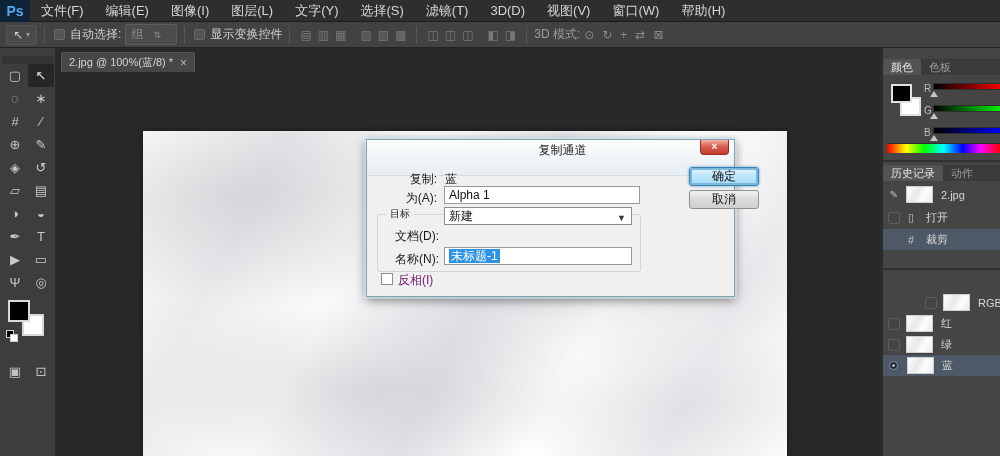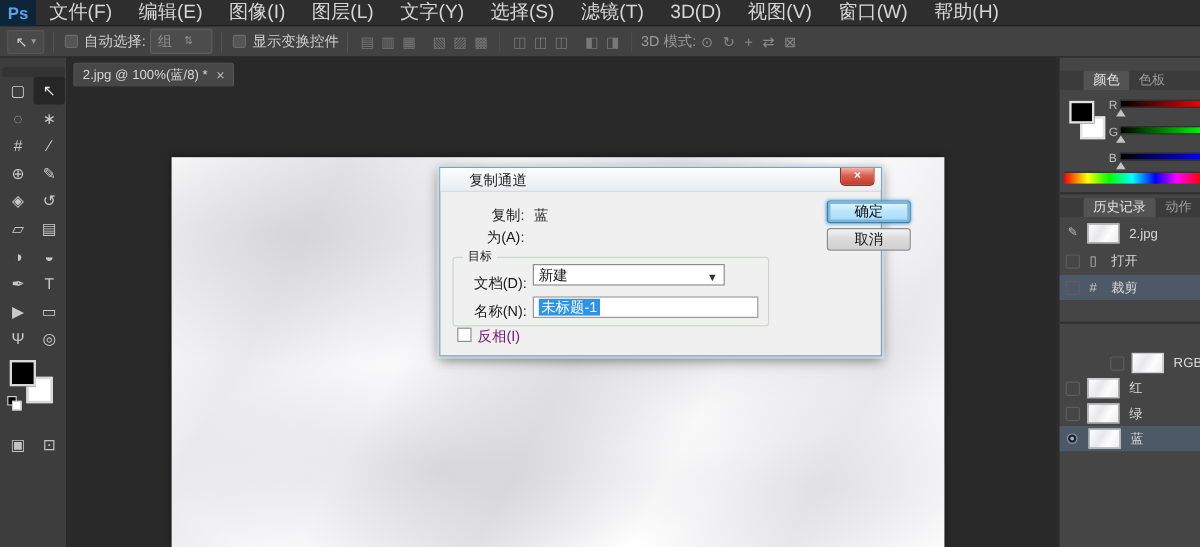--- a/index.html
+++ b/index.html
@@ -3,21 +3,21 @@
 <meta charset="utf-8">
 <style>
   * { margin:0; padding:0; box-sizing:border-box; }
   html,body { width:1000px; height:456px; overflow:hidden; }
   body { font-family:"Liberation Sans","DejaVu Sans",sans-serif; font-size:12px; background:#2a2a2a; position:relative; }
   .abs { position:absolute; }
 
   
   #menubar { left:0; top:0; width:1000px; height:22px; background:#2e2e2e; border-bottom:1px solid #1c1c1c; display:flex; align-items:center; color:#d6d6d6; }
   #pslogo { width:30px; height:22px; background:#0d2439; color:#58a6e8; font-weight:bold; font-size:14px; display:flex; align-items:center; justify-content:center; }
-  .menu-item { padding:0 11px; line-height:22px; font-size:16px; cursor:default; }
+  .menu-item { padding:0 11px; line-height:22px; font-size:13px; cursor:default; }
 
   
   #optionsbar { left:0; top:22px; width:1000px; height:26px; background:#424242; border-bottom:1px solid #232323; display:flex; align-items:center; color:#cfcfcf; font-size:12px; }
   .ob-sep { width:1px; height:18px; background:#2e2e2e; margin:0 7px; border-right:1px solid #555; }
   .ob-toolbtn { display:flex; align-items:center; gap:3px; padding:2px 6px; margin-left:6px; border:1px solid #565656; border-radius:2px; background:#4a4a4a; }
   .checkbox { width:11px; height:11px; background:#555; border:1px solid #6a6a6a; border-radius:2px; display:inline-block; margin:0 5px 0 2px; }
   .ob-drop { background:#4c4c4c; border:1px solid #5d5d5d; border-radius:2px; color:#8f8f8f; padding:1px 5px; display:inline-flex; gap:10px; align-items:center; margin-left:4px; min-width:52px; }
   .ob-ico { color:#787878; font-size:12px; padding:0 3px; }
   .ob-3d-ico { color:#8a8a8a; font-size:12px; padding:0 4px; }
   .dis-label { color:#9a9a9a; }
@@ -45,41 +45,41 @@
       radial-gradient(80% 60% at 15% 20%, rgba(178,178,184,.38), transparent 55%),
       radial-gradient(70% 50% at 65% 45%, rgba(185,185,192,.32), transparent 60%),
       radial-gradient(60% 45% at 35% 80%, rgba(175,175,182,.36), transparent 60%),
       radial-gradient(50% 40% at 85% 85%, rgba(195,195,202,.28), transparent 60%),
       linear-gradient(118deg,#ffffff 0%,#ebebee 18%,#fbfbfc 34%,#e6e6ea 52%,#ffffff 68%,#ececef 84%,#ffffff 100%);
     box-shadow:0 0 6px rgba(0,0,0,.55); }
 
   
   #dialog { left:366px; top:139px; width:369px; height:158px; background:#f0f0f0; border:1px solid #8ba0ad;
     box-shadow:0 0 0 2px rgba(205,230,243,.65), 0 3px 10px rgba(0,0,0,.5); }
-  #dlg-title { position:absolute; left:0; top:0; width:100%; height:20px; background:linear-gradient(#fcfdfe,#e7edf1); border-bottom:1px solid #d5dde2; color:#1c1c1c; font-size:12px; line-height:20px; padding-left:24px; }
+  #dlg-title { position:absolute; left:0; top:0; width:100%; height:36px; background:linear-gradient(#fcfdfe,#e7edf1); border-bottom:1px solid #d5dde2; color:#1c1c1c; font-size:12px; line-height:20px; padding-left:24px;text-align:center; }
   #dlg-close { position:absolute; right:5px; top:0px; width:29px; height:15px; background:linear-gradient(#f2b3aa,#d9604f 45%,#c23b2e); border:1px solid #9c2d20; border-top:none; border-radius:0 0 4px 4px; color:#fff; font-size:10px; font-weight:bold; text-align:center; line-height:14px; }
   .dlg-label { position:absolute; color:#1a1a1a; font-size:12px; text-align:right; width:62px; }
   .dlg-value { position:absolute; color:#1a1a1a; font-size:12px; }
   .textbox { position:absolute; background:#fff; border:1px solid #999; font-size:12px; color:#111; padding:1px 4px; line-height:14px; }
   .selected-text { background:#2f93e5; color:#fff; padding:0 2px; }
   .btn { position:absolute; width:70px; height:19px; font-size:12px; color:#111; text-align:center; line-height:17px; border-radius:3px;margin-left:34px; }
   #btn-ok { background:linear-gradient(#eaf6fd,#bde6fd 45%,#a6d9f4); border:1px solid #3c7fb1; box-shadow:0 0 0 2px #7ab8dd inset, 0 0 3px #56a4d4; }
   #btn-cancel { background:linear-gradient(#f4f4f4,#dcdcdc 45%,#cfcfcf); border:1px solid #8e8e8e; }
   #groupbox { position:absolute; left:10px; top:74px; width:264px; height:58px; border:1px solid #cfd6cf; border-radius:3px; }
   #group-legend { position:absolute; left:8px; top:-8px; background:#f0f0f0; padding:0 4px; font-size:10px; color:#1a1a1a; }
   .combo { position:absolute; background:#fff; border:1px solid #8e8e8e; font-size:12px; color:#111; padding:1px 4px; line-height:14px; }
   .combo .arrow { position:absolute; right:5px; top:3px; color:#333; font-size:9px; }
   #chk-invert { position:absolute; left:14px; top:133px; width:12px; height:12px; background:#fff; border:1px solid #8e8e8e; }
   #lbl-invert { position:absolute; left:31px; top:132px; font-size:12px; color:#701a75; }
 
   
   #rightcol { left:880px; top:48px; width:120px; height:408px; background:#454545; border-left:3px solid #2c2c2c; }
   .ptabs { position:absolute; left:0; width:117px; height:16px; background:#3b3b3b; display:flex; font-size:11px; }
   .ptab { padding:1px 8px 0; line-height:15px; color:#9b9b9b; cursor:default; white-space:nowrap; }
-  .ptab.active { background:#535353; color:#e3e3e3; border-radius:2px 2px 0 0;margin-left:20px; }
+  .ptab.active { background:#535353; color:#e3e3e3; border-radius:2px 2px 0 0; }
   .hdivider { position:absolute; left:0; width:117px; height:2px; background:#313131; }
 
   
   #cp-fg { position:absolute; left:8px; top:36px; width:21px; height:19px; background:#000; border:2px solid #e2e2e2; }
   #cp-bg { position:absolute; left:17px; top:49px; width:21px; height:19px; background:#fff; border:2px solid #e2e2e2; }
   .slider-label { position:absolute; color:#bdbdbd; font-size:10px; }
   .slider-bar { position:absolute; width:72px; height:7px; border:1px solid #2e2e2e; }
   .knob { position:absolute; width:0; height:0; border-left:4px solid transparent; border-right:4px solid transparent; border-bottom:6px solid #c4c4c4; }
   #ramp { position:absolute; left:4px; top:95px; width:113px; height:10px; border-top:1px solid #2e2e2e;
     background:linear-gradient(90deg,#f00,#ff0 17%,#0f0 33%,#0ff 50%,#00f 67%,#f0f 83%,#f00); }
@@ -309,30 +309,33 @@
 </div>
 
 <div id="dialog" class="abs">
   <div id="dlg-title">复制通道</div>
   <div id="dlg-close"><span>×</span></div>
 
   <span class="dlg-label" style="left:8px; top:31px;">复制:</span>
   <span class="dlg-value" style="left:78px; top:31px;">蓝</span>
 
   <span class="dlg-label" style="left:8px; top:50px;">为(A):</span>
+  <div class="textbox" style="left:77px; top:46px; width:196px; height:18px;">
+    <span>Alpha 1</span>
+  </div>
 
   <div class="btn" id="btn-ok" style="left:288px; top:27px;">确定</div>
   <div class="btn" id="btn-cancel" style="left:288px; top:50px;">取消</div>
 
   <div id="groupbox">
     <span id="group-legend">目标</span>
   </div>
 
   <span class="dlg-label" style="left:10px; top:88px;">文档(D):</span>
-  <div class="combo" style="left:77px; top:80px; width:160px; height:18px;">
+  <div class="combo" style="left:77px; top:67px; width:188px; height:18px;">
     <span>新建</span>
     <span class="arrow">▼</span>
   </div>
 
   <span class="dlg-label" style="left:10px; top:111px;">名称(N):</span>
   <div class="textbox" style="left:77px; top:107px; width:188px; height:18px;">
     <span class="selected-text">未标题-1</span>
   </div>
 
   <div id="chk-invert"></div>

